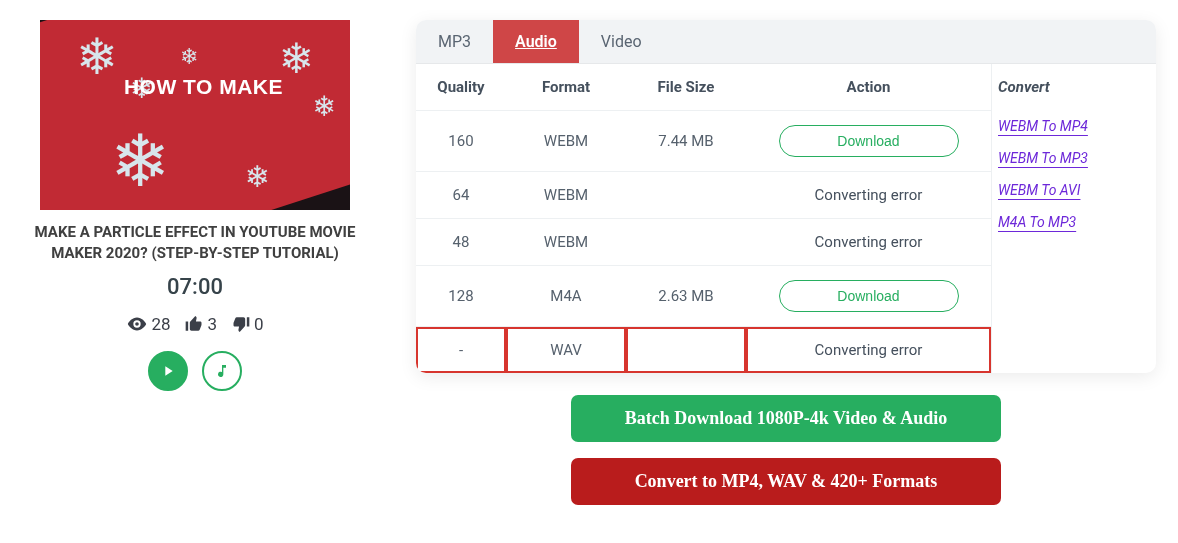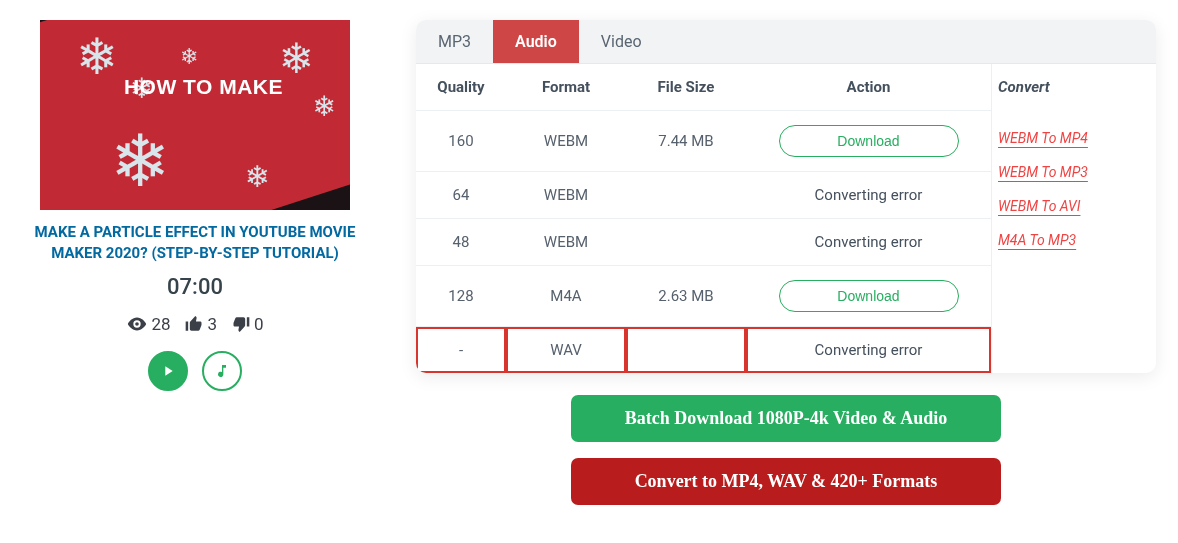--- a/index.html
+++ b/index.html
@@ -49,21 +49,21 @@
       font-family: Impact, "Arial Black", sans-serif;
       font-weight: 700;
       text-align: center;
       left: 17px; right: 0;
     }
     .ttext1 { top: 55px; font-size: 21px; letter-spacing: .5px; }
     .ttext2 { top: 85px; font-size: 21px; letter-spacing: .5px; }
     .vtitle {
       font-size: 15px;
       font-weight: 700;
-      color: #0369a1;
+      color: #404040;
       text-align: center;
       line-height: 1.4;
       padding: 0 6px;
       margin-bottom: 10px;
     }
     .duration {
       font-size: 22px;
       color: #36434a;
       font-weight: 500;
       margin-bottom: 14px;
@@ -122,20 +122,21 @@
     .tab {
       padding: 12px 22px;
       font-size: 16px;
       color: #5a6572;
       cursor: pointer;
     }
     .tab.active {
       background: #cf4647;
       color: #fff;
       font-weight: 600;
+      text-decoration: underline;
     }
     .tbody {
       display: flex;
     }
     table {
       border-collapse: collapse;
       width: 575px;
     }
     th, td {
       padding: 14px 10px;
@@ -177,25 +178,25 @@
       font-style:italic;
     }
     .convcol h4 {
       font-size:15px;
       font-weight:700;
       color:#45505d;
       padding-bottom: 16px;
     }
     .convlink {
       display:block;
-      color:#ef4444;
+      color:#6d28d9;
       font-size:14px;
       text-decoration: underline;
       text-underline-offset: 4px;
-      margin: 18px 0 16px;
+      margin: 6px 0 16px;
       cursor:pointer;
     }
     .bigbtn {
       width: 430px;
       padding: 13px 0;
       border: none;
       border-radius: 7px;
       color: #fff;
       font-size: 18px;
       font-weight: 600;

